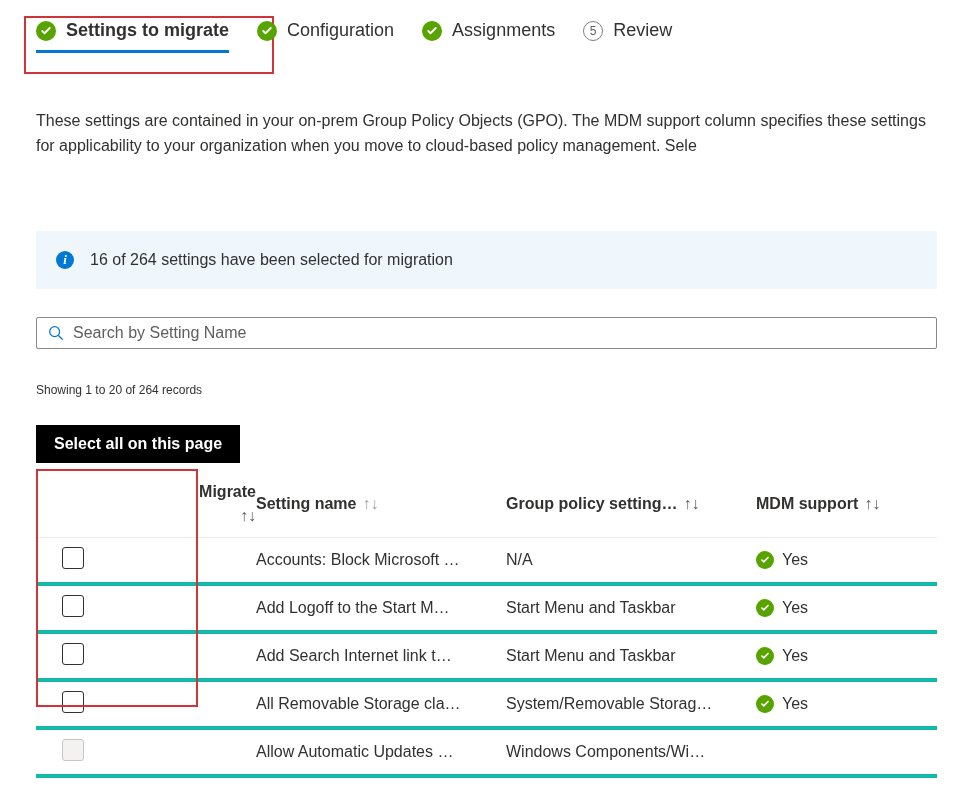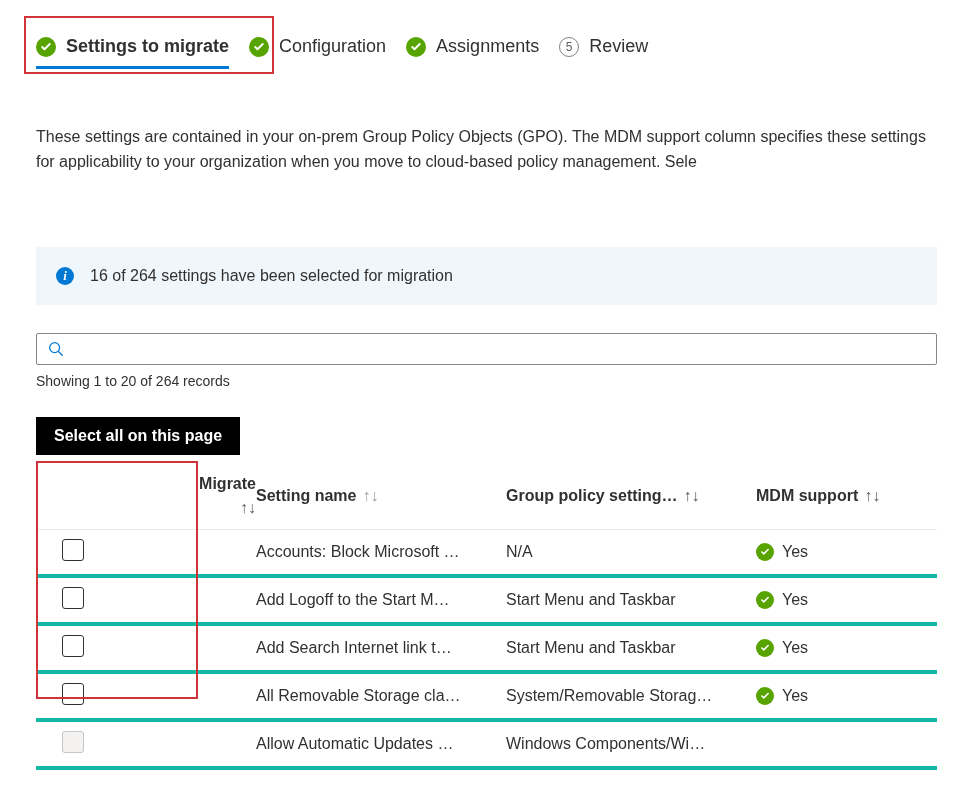--- a/index.html
+++ b/index.html
@@ -7,22 +7,22 @@
       font-family: "Segoe UI", -apple-system, sans-serif;
       font-size: 14px;
       color: #323130;
       background: #fff;
       width: 973px;
       overflow: hidden;
     }
     .tabs {
       display: flex;
       align-items: center;
-      gap: 20px;
-      padding: 36px 0 0 36px;
+      gap: 28px;
+      padding: 20px 0 0 36px;
       position: relative;
     }
     .tab {
       display: flex;
       align-items: center;
       gap: 10px;
       cursor: pointer;
       padding-bottom: 12px;
       position: relative;
       font-size: 18px;
@@ -110,21 +110,21 @@
     }
     .search-box svg { width: 18px; height: 18px; flex:none; }
     .search-box input {
       border: none;
       outline: none;
       font-size: 16px;
       width: 100%;
       color: #323130;
     }
     .search-box input::placeholder { color: #605e5c; }
-    .records-count { margin-top: 8px; font-size: 14px; }
+    .records-count { margin-top: 34px; font-size: 12px; }
     .select-all-btn {
       margin-top: 28px;
       background: #000000;
       color: #fff;
       border: none;
       padding: 10px 18px;
       font-size: 16px;
       font-weight: 600;
       cursor: pointer;
     }
@@ -226,20 +226,21 @@
   <div class="info-banner">
     <span class="info-icon">i</span>
     <span>16 of 264 settings have been selected for migration</span>
   </div>
 
   <div class="search-box">
     <svg viewBox="0 0 20 20" fill="none">
         <circle cx="8.5" cy="8.5" r="5.5" stroke="#0078d4" stroke-width="1.4"></circle>
         <line x1="13" y1="13" x2="17" y2="17" stroke="#0078d4" stroke-width="1.4" stroke-linecap="round"></line>
       </svg>
+    <input type="text" placeholder="Search by Setting Name" style="">
   </div>
 
   <div class="records-count">Showing 1 to 20 of 264 records</div>
 
   <button class="select-all-btn">Select all on this page</button>
 
   <div class="table">
     <div class="highlight-migrate-box"></div>
 
     <div class="thead">

